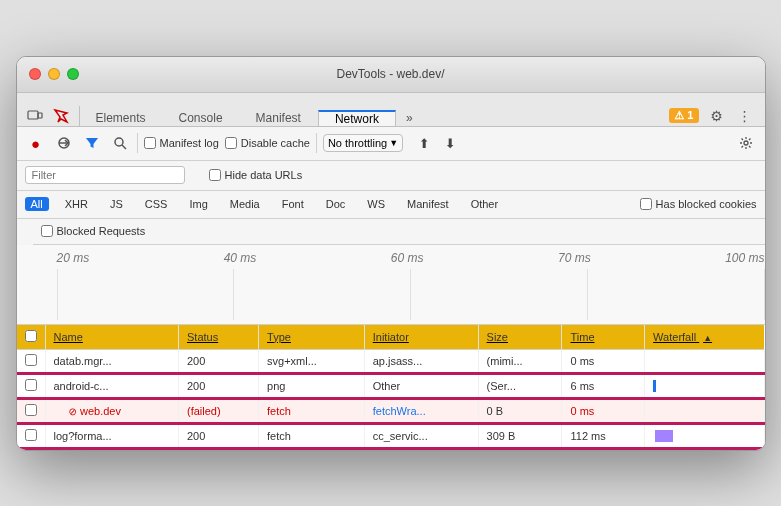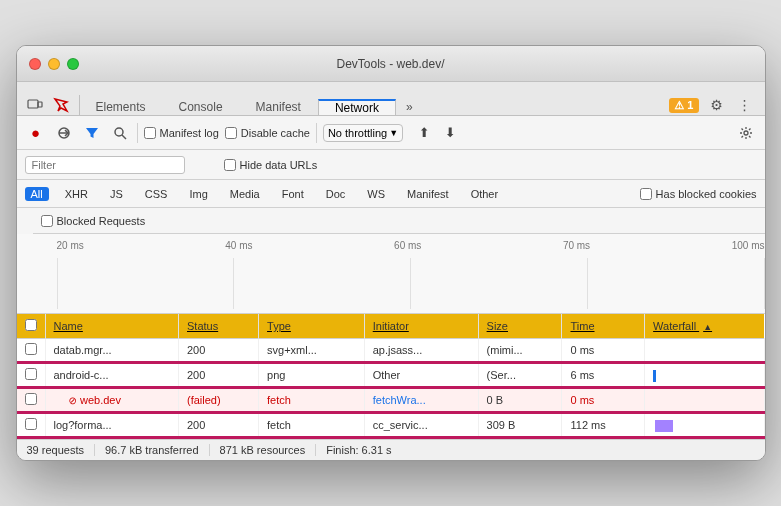--- a/index.html
+++ b/index.html
@@ -183,21 +183,21 @@
       gap: 4px;
       margin-left: 4px;
     }
     
     .filter-bar {
       background: #f5f5f5;
       border-bottom: 1px solid #d0d0d0;
       padding: 4px 8px;
       display: flex;
       align-items: center;
-      gap: 23px;
+      gap: 8px;
       height: 30px;
     }
     .filter-input {
       border: 1px solid #c0c0c0;
       border-radius: 3px;
       padding: 2px 6px;
       font-size: 11px;
       width: 160px;
       background: white;
     }
@@ -260,23 +260,24 @@
     }
     .waterfall-grid {
       flex: 1;
       position: relative;
       height: 100%;
     }
     .waterfall-labels {
       display: flex;
       justify-content: space-between;
       padding: 0 0;
-      font-size: 10px;
+      font-size: 12px;
       color: #777;
       padding-top: 2px;
+      font-style: italic;
     }
     .waterfall-lines {
       position: absolute;
       top: 20px;
       left: 0; right: 0; bottom: 0;
       display: flex;
       justify-content: space-between;
     }
     .waterfall-line {
       width: 1px;
@@ -570,20 +571,14 @@
             <td>309 B</td>
             <td>112 ms</td>
             <td>
               <div style="display:inline-block;width:18px;height:12px;background:#7c4dff;vertical-align:middle;margin-left:2px;opacity:0.7;"></div>
             </td>
           </tr>
         </tbody>
       </table>
     </div>
 
-    <div class="status-bar">
-      <span class="status-item">39 requests</span>
-      <span class="status-item">96.7 kB transferred</span>
-      <span class="status-item">871 kB resources</span>
-      <span class="status-item">Finish: 6.31 s</span>
-    </div>
   </div>
 </div>
 
 </body></html>

